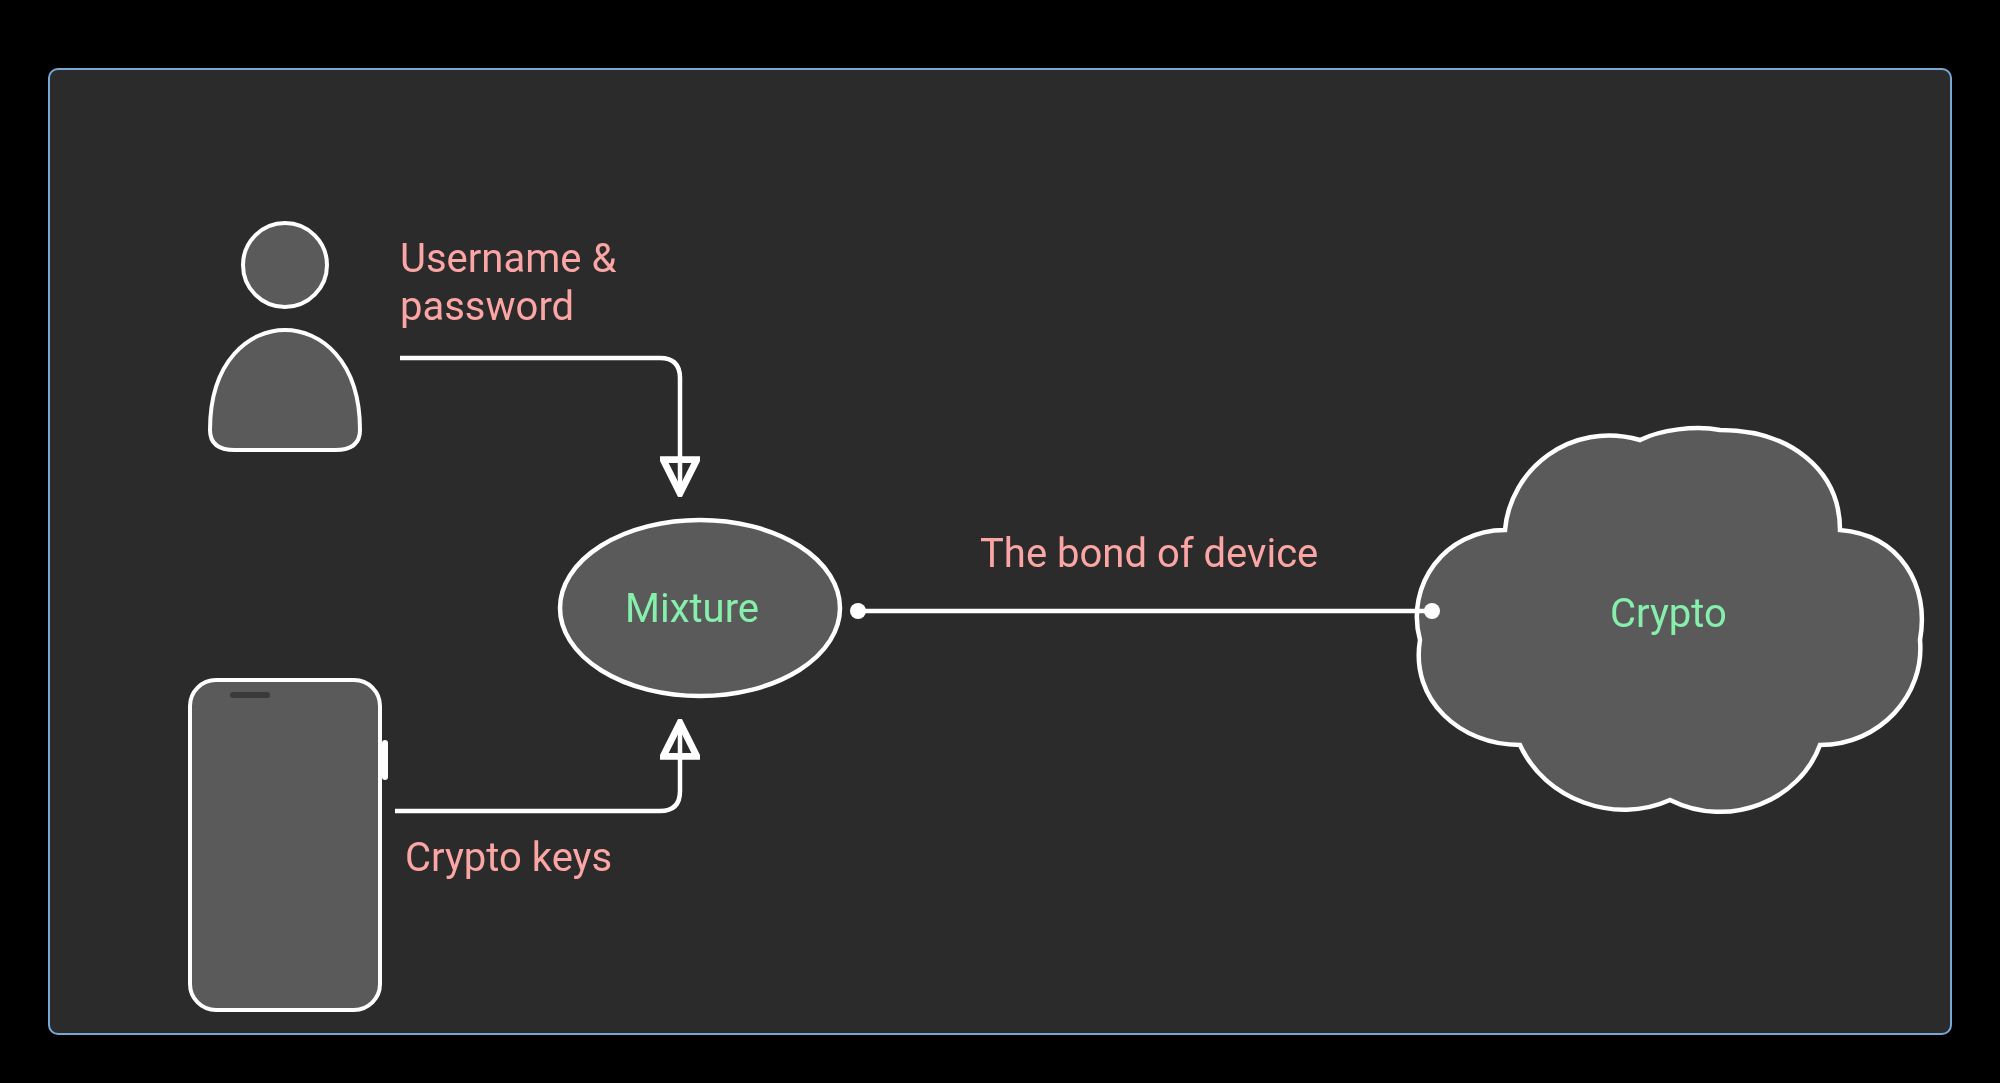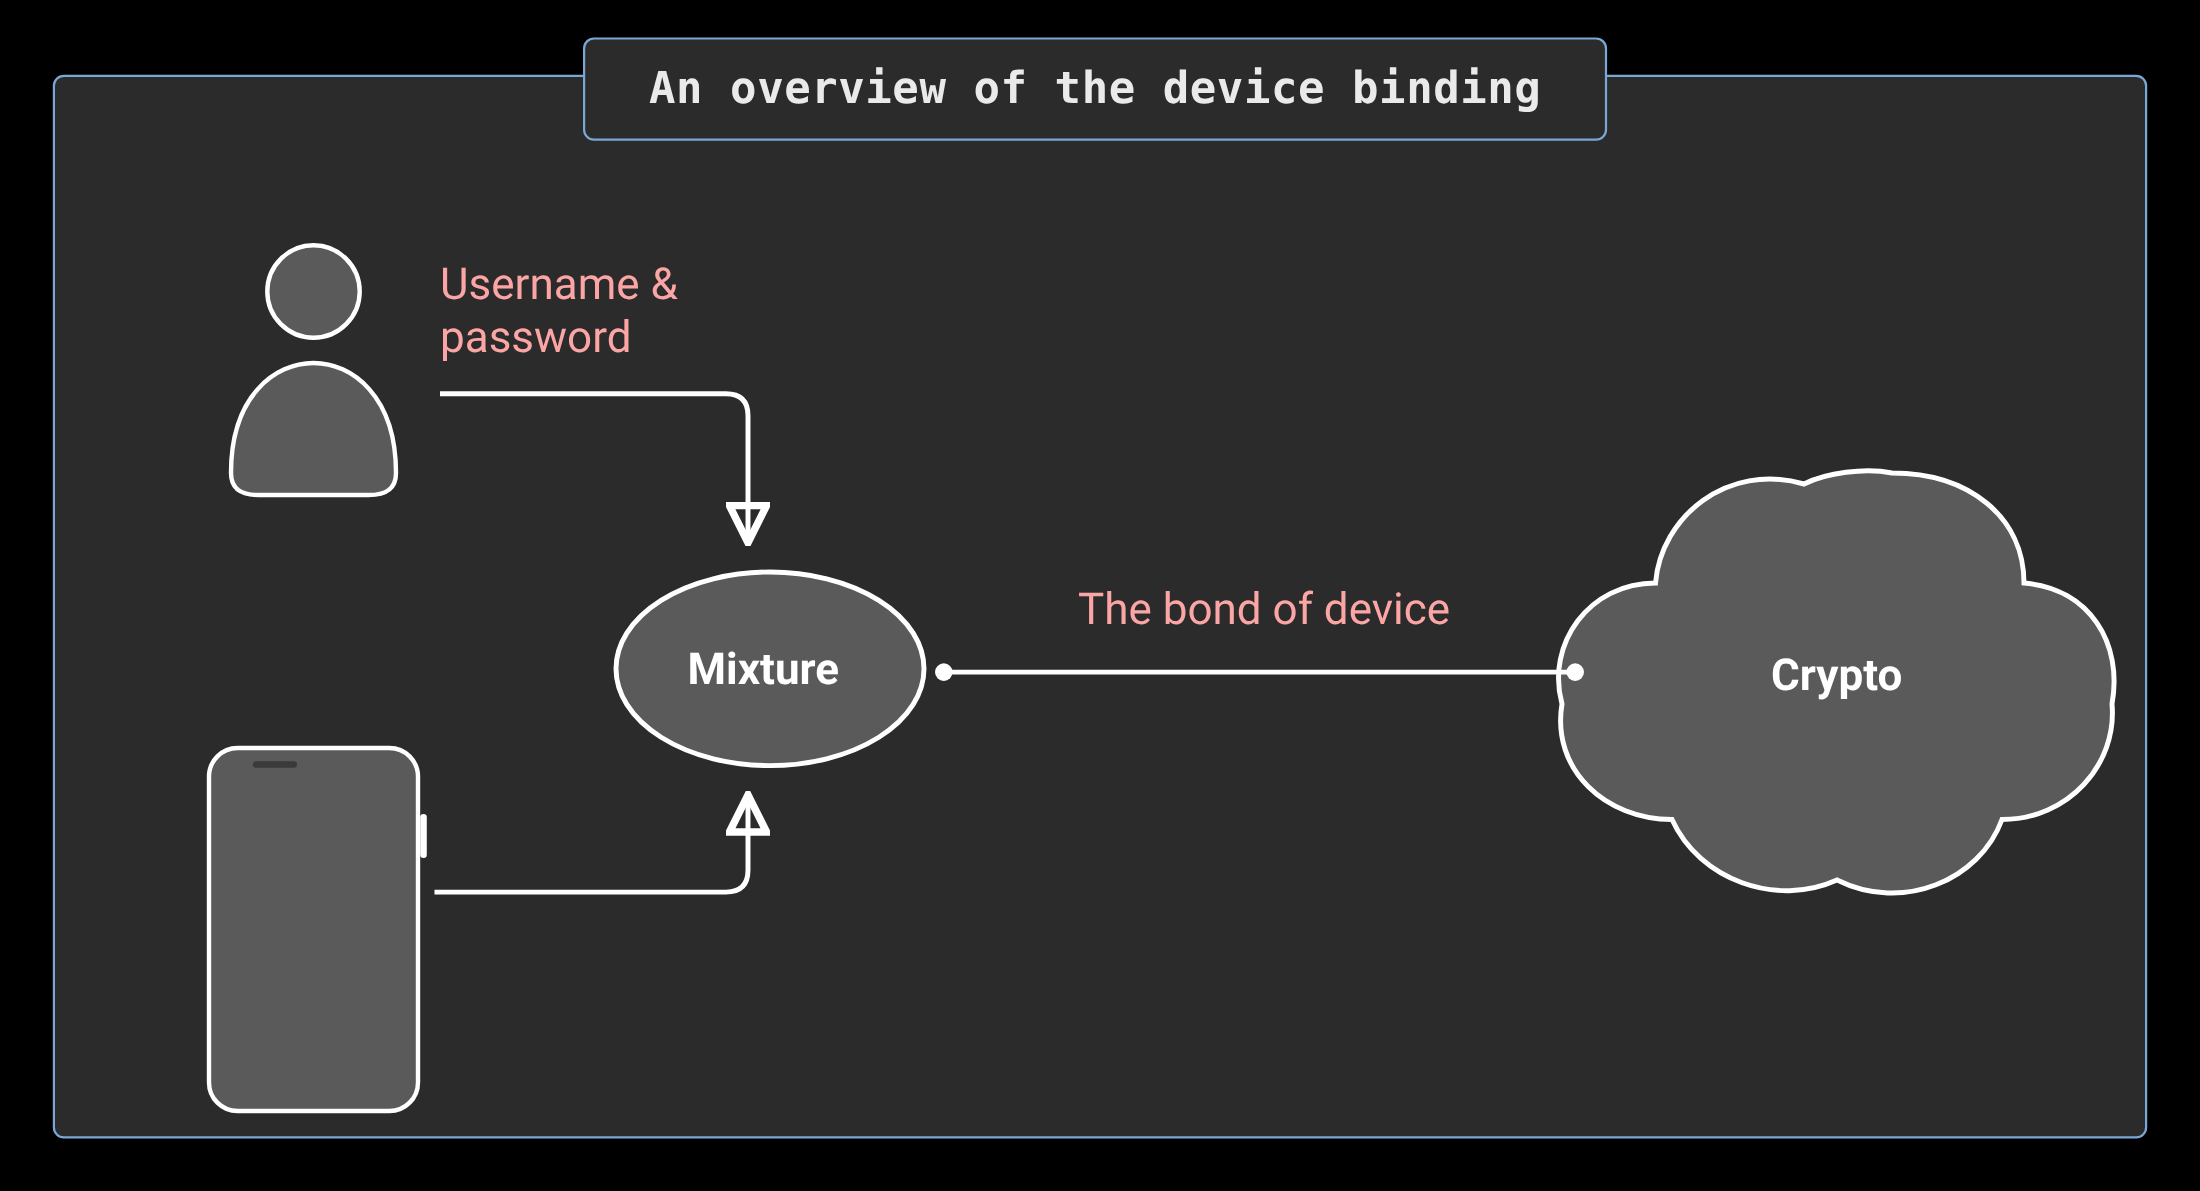--- a/index.html
+++ b/index.html
@@ -5,30 +5,29 @@
   html,body{margin:0;padding:0;background:#000;width:2000px;height:1083px;overflow:hidden;
     font-family:-apple-system,BlinkMacSystemFont,"Segoe UI",Roboto,"Helvetica Neue",Arial,sans-serif;}
   .stage{position:absolute;inset:0;}
   .panel{position:absolute;left:48px;top:68px;right:48px;bottom:48px;
     background:#2b2b2b;border:2px solid #7aa8d6;border-radius:10px;}
   .title-box{position:absolute;left:530px;top:34px;padding:22px 58px;
     background:#2b2b2b;border:2px solid #7aa8d6;border-radius:10px;
     color:#eaeaea;font-family:ui-monospace,Menlo,Consolas,monospace;
     font-size:40px;font-weight:700;letter-spacing:0.5px;}
   .label{position:absolute;color:#fca5a5;font-size:40px;line-height:1.2;}
-  .node-label{position:absolute;color:#ffffff;font-size:40px;font-weight:700;}
+  .node-label{position:absolute;color:#86efac;font-size:40px;font-weight:400;}
   svg.diagram{position:absolute;left:0;top:0;width:2000px;height:1083px;overflow:visible;}
 </style>
 </head>
 <body>
 
 <div class="stage">
   <div class="panel"></div>
 
-  <div class="title-box">An overview of the device binding</div>
 
   <svg class="diagram" viewBox="0 0 2000 1083">
     <defs>
       <marker id="arrow" viewBox="0 0 12 12" refX="10" refY="6" markerWidth="9" markerHeight="9" orient="auto-start-reverse">
         <path d="M1 1 L11 6 L1 11 Z" fill="none" stroke="#ffffff" stroke-width="2"></path>
       </marker>
     </defs>
 
     <g>
       <circle cx="285" cy="265" r="42" fill="#5a5a5a" stroke="#ffffff" stroke-width="4"></circle>
@@ -70,19 +69,20 @@
     <g>
       <line x1="858" y1="611" x2="1432" y2="611" stroke="#ffffff" stroke-width="4.5"></line>
       <circle cx="858" cy="611" r="8" fill="#ffffff"></circle>
       <circle cx="1432" cy="611" r="8" fill="#ffffff"></circle>
     </g>
   </svg>
 
   <div class="label" style="left:400px;top:235px;white-space:pre-line;">Username &amp;
 password</div>
 
+  <div class="label" style="left:405px;top:834px;">Crypto keys</div>
 
   <div class="label" style="left:980px;top:530px;">The bond of device</div>
 
   <div class="node-label" style="left:625px;top:585px;">Mixture</div>
 
   <div class="node-label" style="left:1610px;top:590px;">Crypto</div>
 </div>
 
 </body></html>

